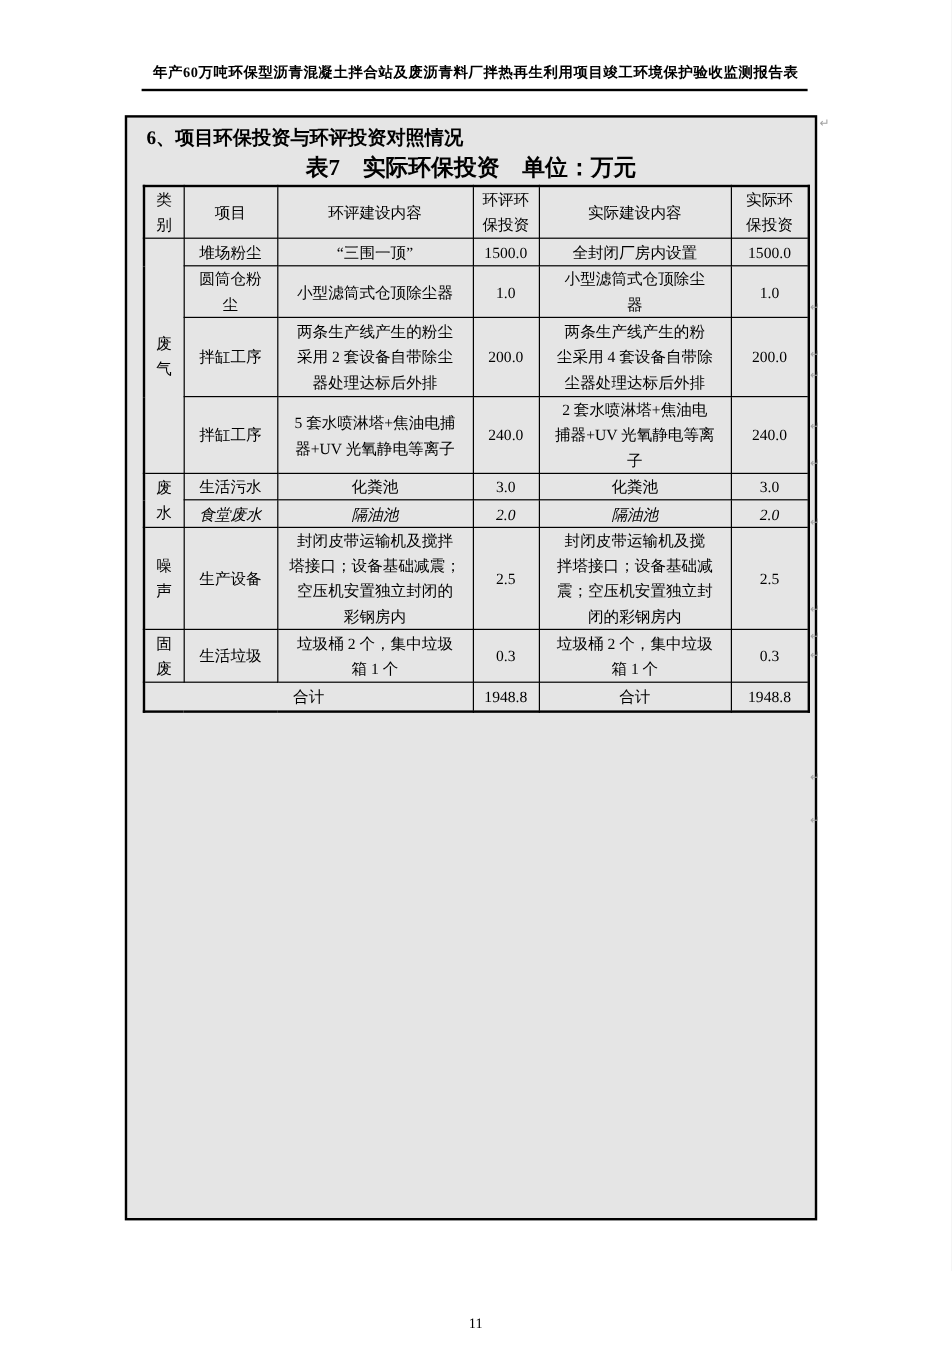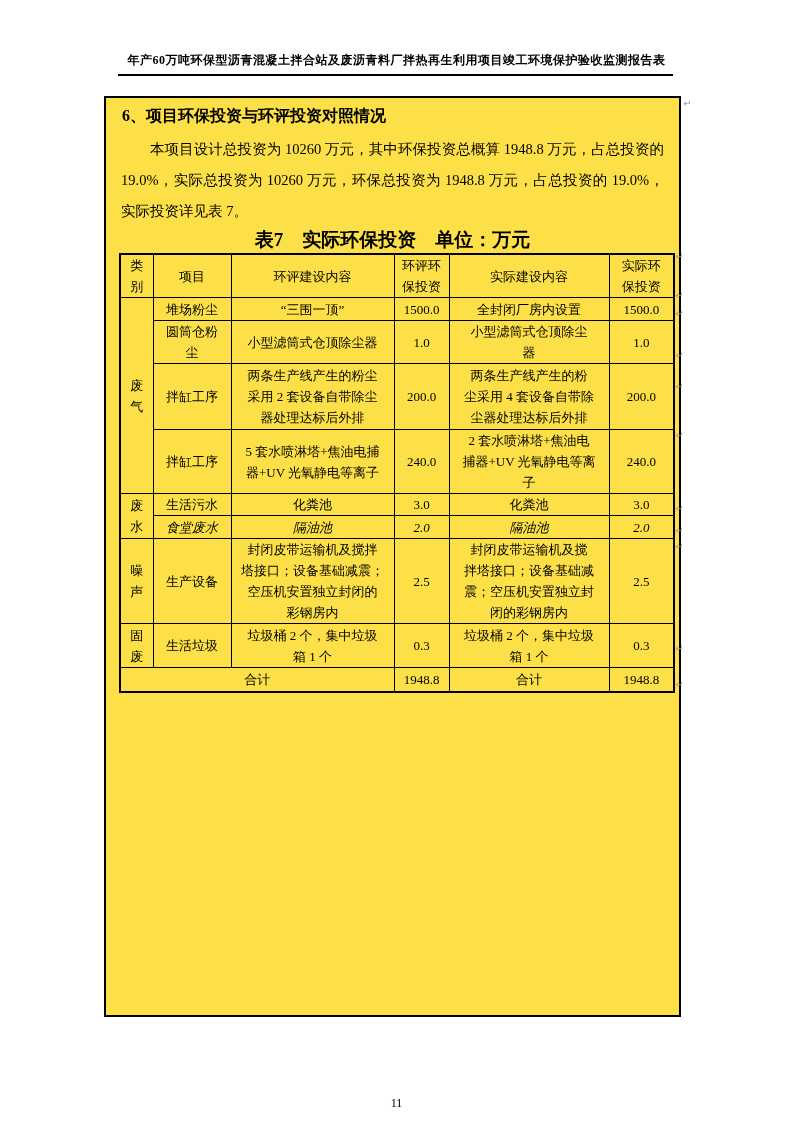--- a/index.html
+++ b/index.html
@@ -16,21 +16,21 @@
     text-align: center; font-size: 12px; font-weight: bold;
     letter-spacing: 0.5px;
   }
   .header-rule {
     position: absolute; top: 74px; left: 118px; width: 555px; height: 2px;
     background: #000;
   }
   .content-box {
     position: absolute; left: 104px; top: 96px; width: 577px; height: 921px;
     border: 2px solid #000;
-    background: #fde047;
+    background: #e5e5e5;
   }
   .section-heading {
     margin: 6px 14px 0 16px;
     font-size: 16px; font-weight: bold; line-height: 24px;
   }
   .section-paragraph {
     margin: 6px 15px 0 15px;
     font-size: 14.5px; line-height: 31px;
     text-align: justify; text-indent: 2em;
   }
@@ -78,21 +78,20 @@
 </head>
 <body>
 
 <div class="page-header-text">年产60万吨环保型沥青混凝土拌合站及废沥青料厂拌热再生利用项目竣工环境保护验收监测报告表</div>
 <div class="header-rule"></div>
 
 <div class="content-box">
 
   <div class="section-heading">6、项目环保投资与环评投资对照情况</div>
 
-  <div class="section-paragraph">本项目设计总投资为 10260 万元，其中环保投资总概算 1948.8 万元，占总投资的 19.0%，实际总投资为 10260 万元，环保总投资为 1948.8 万元，占总投资的 19.0%，实际投资详见表 7。</div>
 
   <div class="table-caption">表7　实际环保投资　单位：万元</div>
 
   <table class="inv-table">
     <colgroup>
       <col style="width:33px">
         <col style="width:78px">
         <col style="width:163px">
       <col style="width:55px">
         <col style="width:160px">

